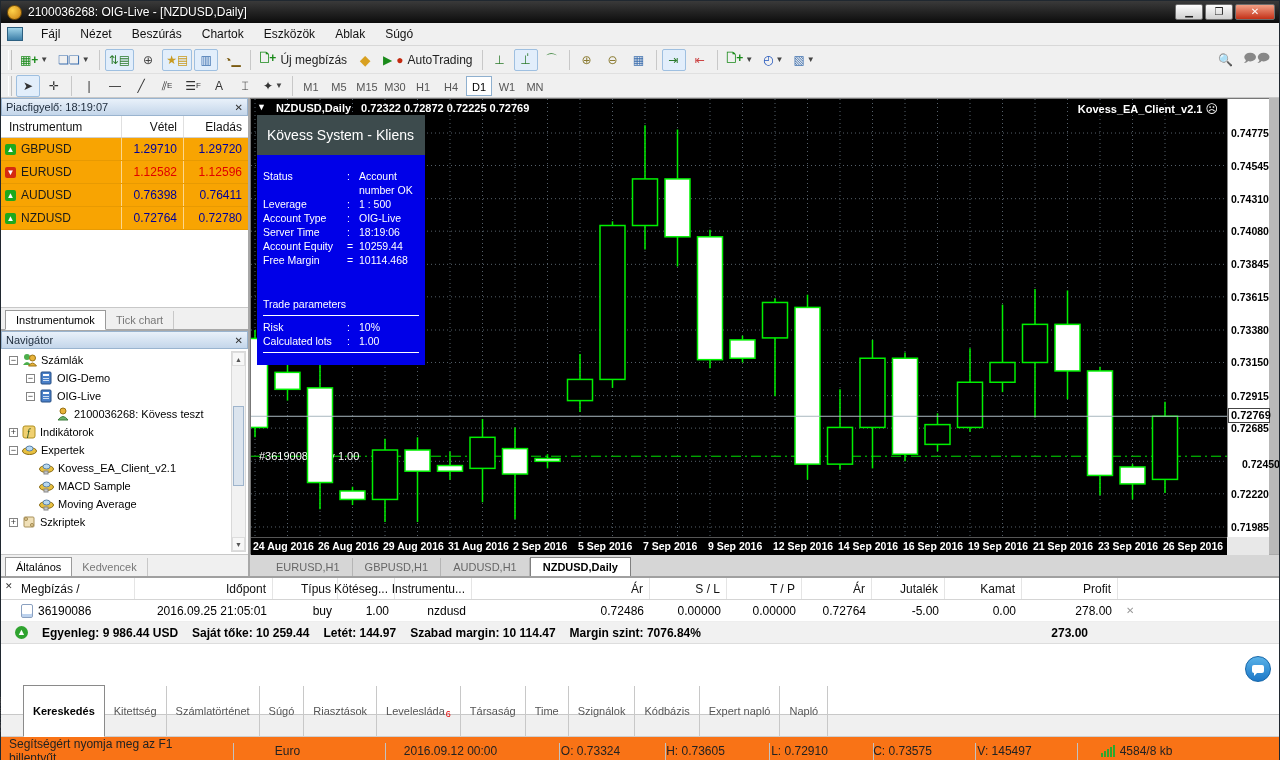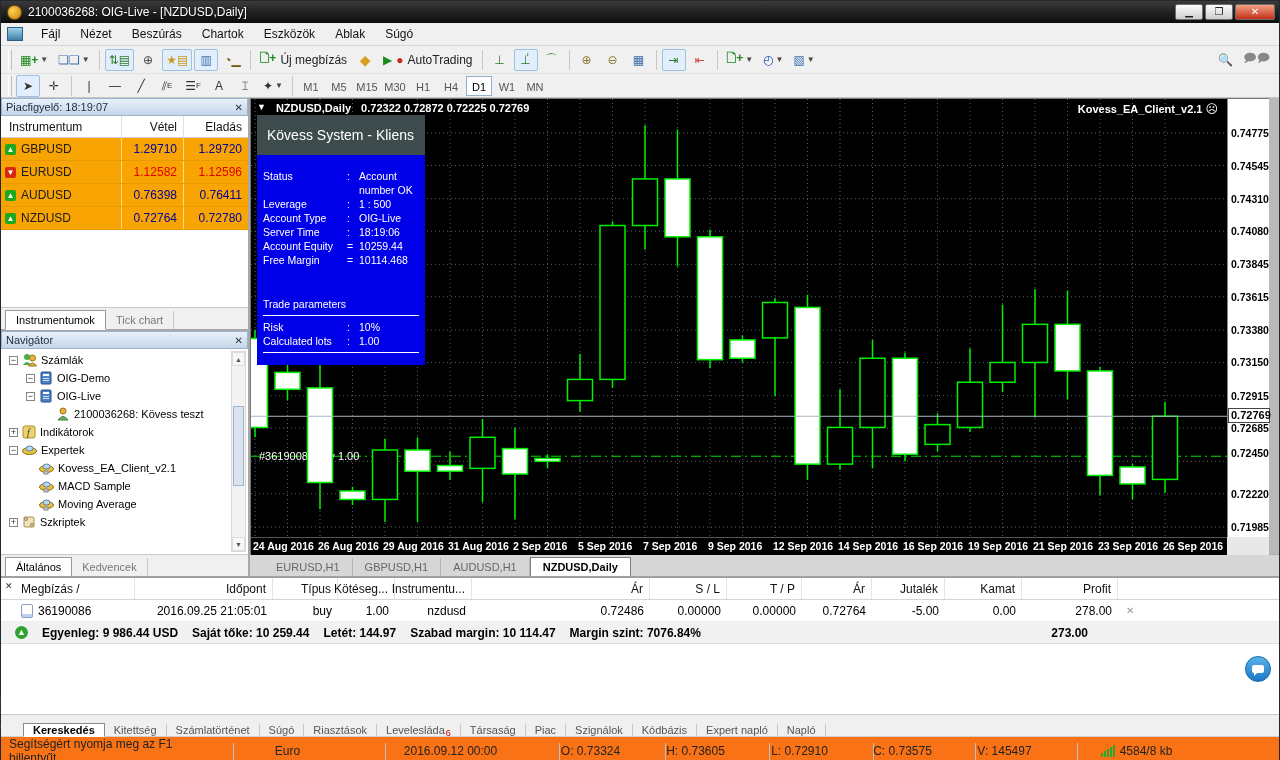--- a/index.html
+++ b/index.html
@@ -109,21 +109,21 @@
   .order-ic { width:12px; height:14px; background:#fff; border:1px solid #8aa0c0; border-radius:2px; display:inline-block; margin-right:5px; position:relative; box-shadow:inset 0 -3px 0 #bcd2ee; }
   .row-x { color:#999; font-size:10px; font-weight:bold; padding-left:8px; }
   .t-balance { display:flex; height:22px; align-items:center; background:#f1f1f1; border-bottom:1px solid #ddd; font-weight:bold; font-size:12px; gap:14px; padding-left:14px; }
   .bal-ic { width:13px; height:13px; border-radius:50%; background:#2fa32f; color:#fff; font-size:9px; text-align:center; line-height:13px; }
   .t-fill { flex:1; background:#fff; position:relative; }
   .chat-fab { position:absolute; right:8px; top:12px; width:26px; height:26px; border-radius:50%; background:linear-gradient(#59b2e8,#1c78c8); border:1px solid #1565a8; display:flex; align-items:center; justify-content:center; }
   .chat-fab .bubble { width:12px; height:8px; background:#fff; border-radius:2px; position:relative; }
   .chat-fab .bubble:after { content:""; position:absolute; left:2px; bottom:-3px; border:3px solid transparent; border-top-color:#fff; border-left-color:#fff; }
   .t-tabs { height:22px; background:#f0f0f0; border-top:1px solid #c8c8c8; display:flex; align-items:flex-end; padding-left:22px; position:relative; }
   .side-label { position:absolute; left:2px; bottom:2px; transform:rotate(-90deg); transform-origin:left bottom; font-size:10px; color:#444; }
-  .t-tab { padding:0 9px; font-size:11px; color:#555; border-right:1px solid #c8c8c8; display:flex; align-items:flex-end; gap:1px;}
+  .t-tab { padding:19px 9px; font-size:11px; color:#555; border-right:1px solid #c8c8c8; display:flex; align-items:flex-end; gap:1px;}
   .t-tab.active { background:#fff; border:1px solid #8a8a8a; border-bottom:1px solid #fff; color:#000; font-weight:bold; margin-bottom:-1px; }
   .badge6 { color:#e00000; font-size:9px; position:relative; top:2px; }
 
   
   .statusbar { flex:0 0 25px; background:#f97316; border-top:1px solid #cfcfcf; display:flex; align-items:center; font-size:12px; color:#222;gap:44px; }
   .sb-seg { border-left:1px solid #c2c2c2; height:17px; display:flex; align-items:center; justify-content:center; padding:0 6px; white-space:nowrap; }
   .sb-help { flex:1; padding-left:8px; }
   .conn-bars { display:inline-flex; align-items:flex-end; gap:1px; margin-right:5px; }
   .conn-bars i { width:2px; background:#2da82d; display:block; }
 </style>
@@ -558,21 +558,21 @@
             <span class="axis-label" style="top: 28.029px;">0.74775</span>
             <span class="axis-label" style="top: 60.5048px;">0.74545</span>
             <span class="axis-label" style="top: 93.6867px;">0.74310</span>
             <span class="axis-label" style="top: 126.162px;">0.74080</span>
             <span class="axis-label" style="top: 159.344px;">0.73845</span>
             <span class="axis-label" style="top: 191.82px;">0.73615</span>
             <span class="axis-label" style="top: 225.002px;">0.73380</span>
             <span class="axis-label" style="top: 257.478px;">0.73150</span>
             <span class="axis-label" style="top: 290.66px;">0.72915</span>
             <span class="axis-label" style="top: 323.135px;">0.72685</span>
-            <span class="axis-label" style="top: 348px;">0.72450</span>
+            <span class="axis-label" style="top: 359px; margin-left: 11px;">0.72450</span>
             <span class="axis-label" style="top: 388.793px;">0.72220</span>
             <span class="axis-label" style="top: 421.975px;">0.71985</span>
             <span class="price-badge" style="top: 309.275px;">0.72769</span>
           </div>
         <div class="date-axis" id="date-axis">
             <span class="date-label" style="left: 2px;">24 Aug 2016</span>
             <span class="date-label" style="left: 67px;">26 Aug 2016</span>
             <span class="date-label" style="left: 132px;">29 Aug 2016</span>
             <span class="date-label" style="left: 197px;">31 Aug 2016</span>
             <span class="date-label" style="left: 262px;">2 Sep 2016</span>
@@ -709,21 +709,21 @@
     </div>
     <div class="t-tabs" id="t-tabs">
       <span class="side-label">Terminál</span>
     <span class="t-tab active">Kereskedés</span>
         <span class="t-tab">Kitettség</span>
         <span class="t-tab">Számlatörténet</span>
         <span class="t-tab">Súgó</span>
         <span class="t-tab">Riasztások</span>
         <span class="t-tab">Levelesláda<span class="badge6">6</span></span>
         <span class="t-tab">Társaság</span>
-        <span class="t-tab">Piac</span>
+        <span class="t-tab">Time</span>
         <span class="t-tab">Szignálok</span>
         <span class="t-tab">Kódbázis</span>
         <span class="t-tab">Expert napló</span>
         <span class="t-tab">Napló</span>
       </div>
   </div>
 
   <div class="statusbar">
     <span class="sb-help">Segítségért nyomja meg az F1 billentyűt</span>
     <span class="sb-seg" style="width:108px">Euro</span>

